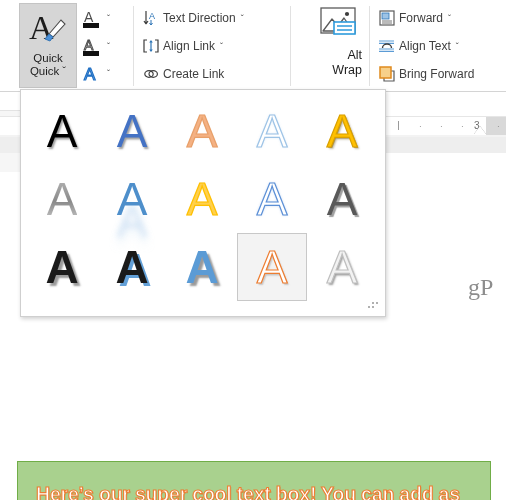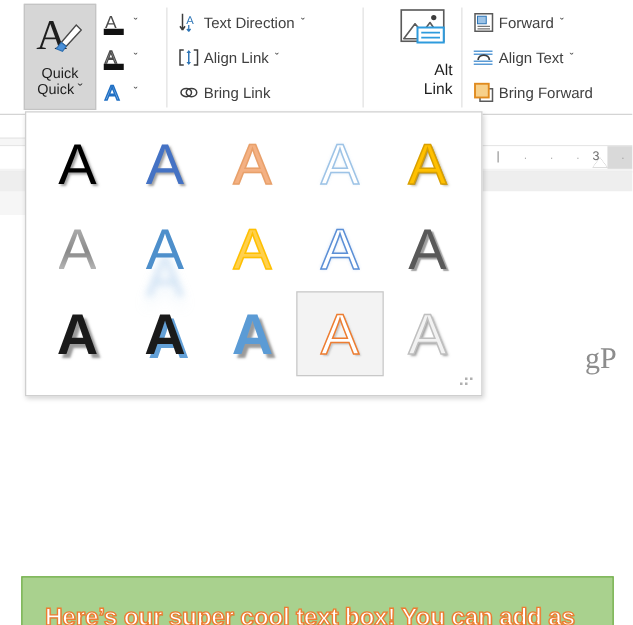--- a/index.html
+++ b/index.html
@@ -227,37 +227,37 @@
     <span class="ri-chev">ˇ</span>
   </div>
 
   <div class="rib-item" style="left:141px;top:60px;">
     <span class="ri-ico">
       <svg width="18" height="18" viewBox="0 0 18 18">
         <ellipse cx="7" cy="9" rx="4.2" ry="3.3" stroke="#3d3d3d" stroke-width="1.2" fill="none"></ellipse>
         <ellipse cx="11.2" cy="9" rx="4.2" ry="3.3" stroke="#3d3d3d" stroke-width="1.2" fill="none"></ellipse>
       </svg>
     </span>
-    <span class="ri-lbl">Bring Link</span>
+    <span class="ri-lbl">Create Link</span>
   </div>
 
   <div class="rib-sep" style="left:290px;"></div>
 
   <div id="alt-text">
     <span>
       <svg width="46" height="40" viewBox="0 0 46 40">
         <rect x="5" y="4" width="34" height="25" fill="#ffffff" stroke="#5a5a5a" stroke-width="1.3"></rect>
         <path d="M7 27 L16 15 L22 22 L28 14 L37 27 Z" fill="#ffffff" stroke="#5a5a5a" stroke-width="1.3" stroke-linejoin="round"></path>
         <circle cx="31" cy="10" r="2.1" fill="#3d3d3d"></circle>
         <rect x="18" y="18" width="21" height="12" fill="#ffffff" stroke="#2e9bdd" stroke-width="1.6"></rect>
         <path d="M21 22 H36 M21 26 H36" stroke="#2e9bdd" stroke-width="1.4"></path>
       </svg>
     </span>
     <span class="at-l1">Alt</span>
-    <span class="at-l2">Link</span>
+    <span class="at-l2">Wrap</span>
   </div>
 
   <div class="rib-sep" style="left:369px;"></div>
 
   <div class="rib-item" style="left:377px;top:4px;">
     <span class="ri-ico">
       <svg width="18" height="18" viewBox="0 0 18 18">
         <rect x="2" y="2" width="14" height="14" fill="#ffffff" stroke="#5a5a5a" stroke-width="1.2"></rect>
         <rect x="4" y="4" width="7" height="6" fill="#9dc3e6" stroke="#2e75b6" stroke-width="0.8"></rect>
         <path d="M4 12 H14 M4 14 H14" stroke="#767676" stroke-width="1"></path>

